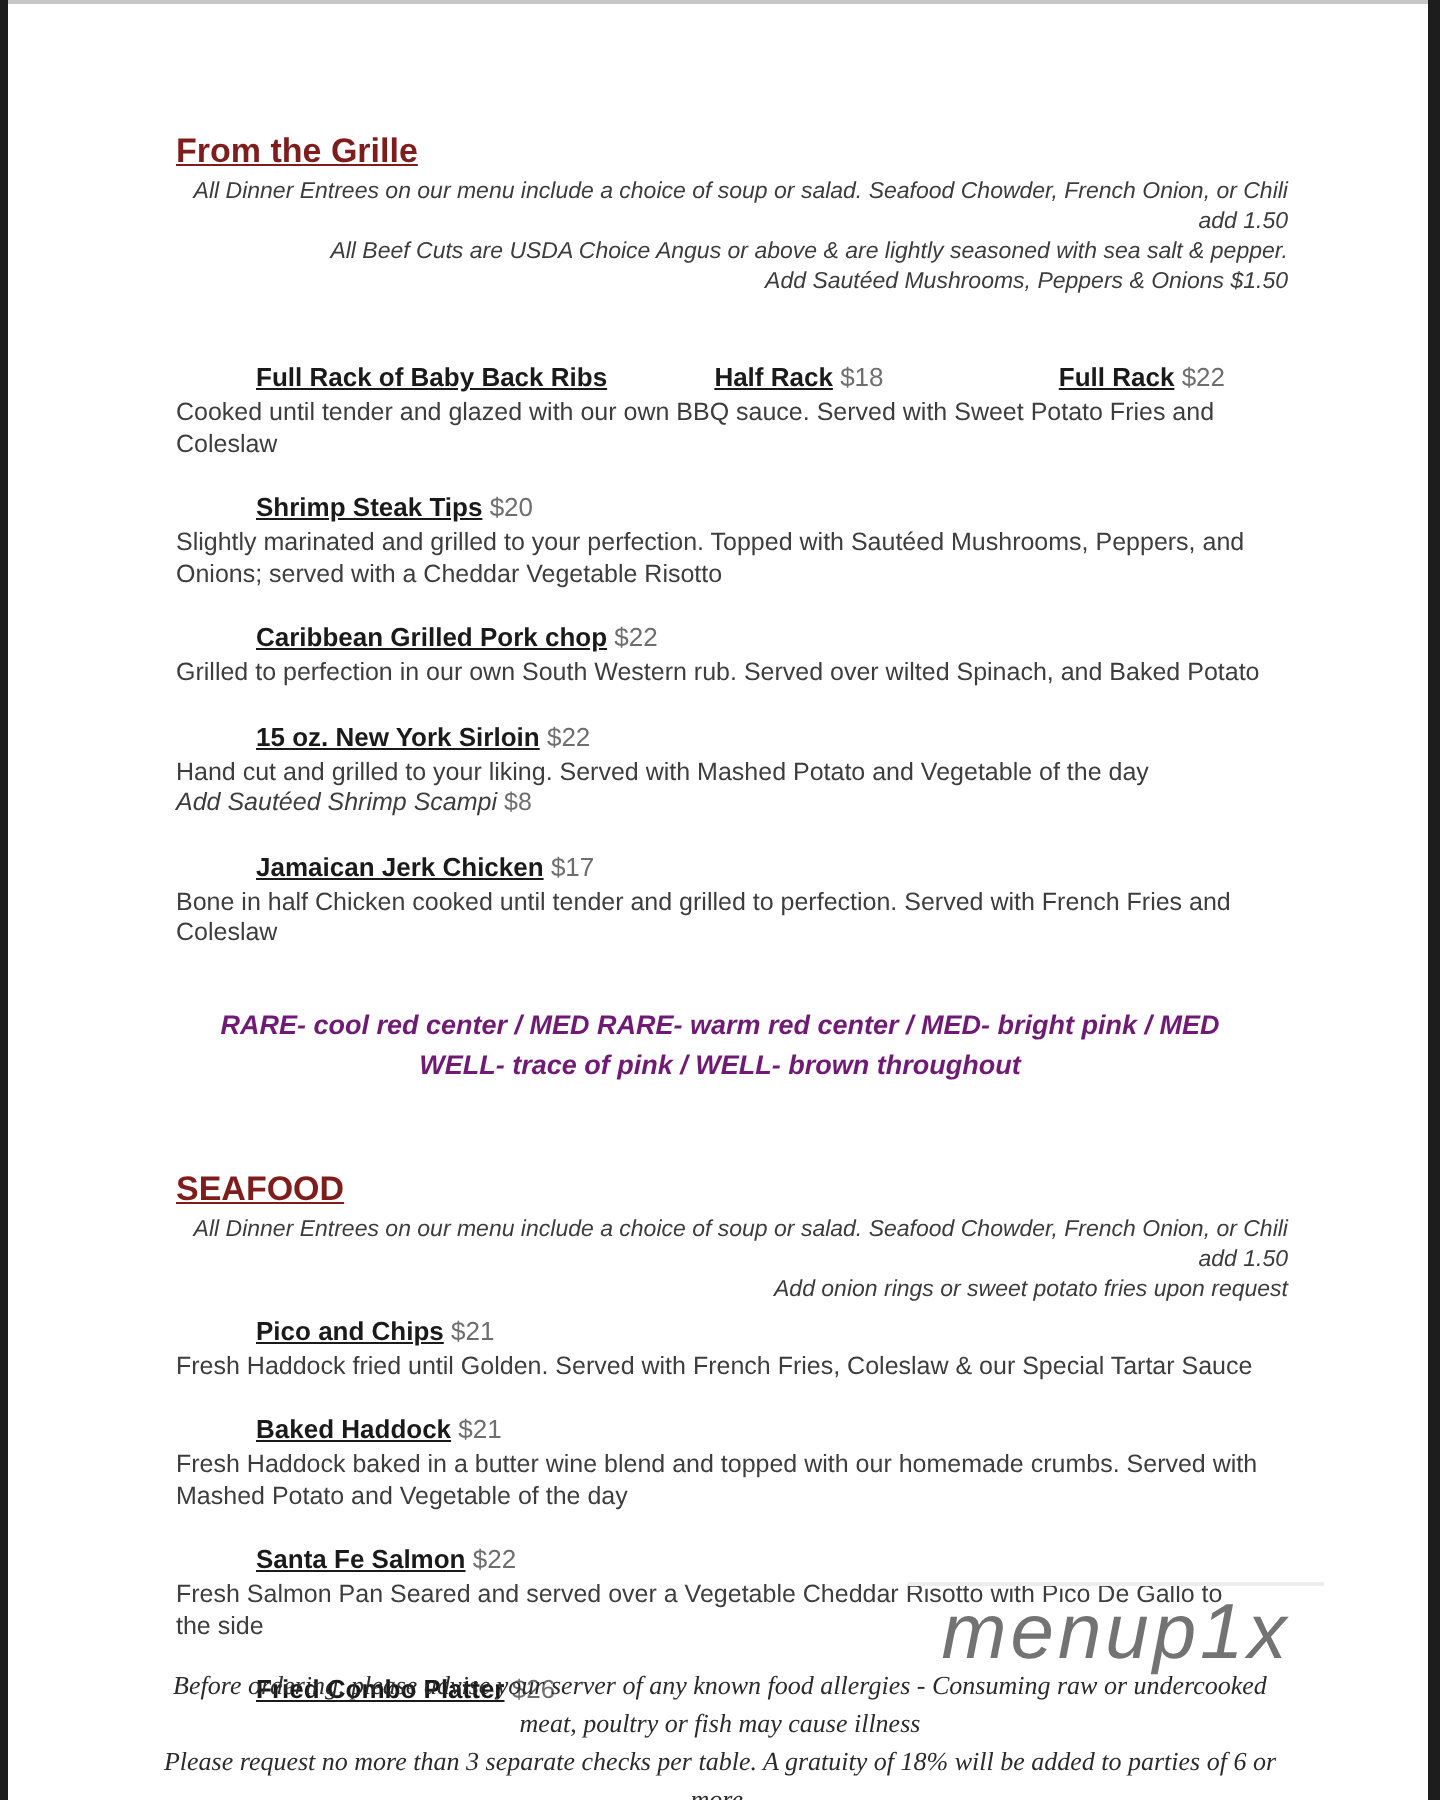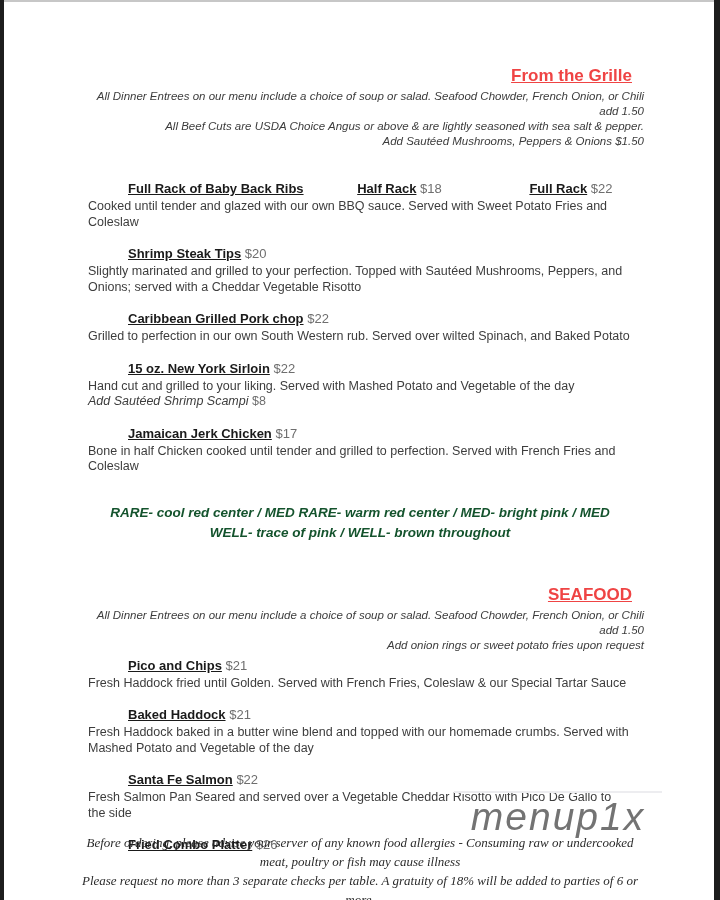--- a/index.html
+++ b/index.html
@@ -13,24 +13,24 @@
     color: #1f1f1f;
   }
   .border-top    { position: absolute; top: 0; left: 0; width: 720px; height: 2px; background: #c7c7c7; }
   .border-left   { position: absolute; top: 0; left: 0; width: 4px;  height: 900px; background: #1d1d1d; }
   .border-right  { position: absolute; top: 0; right: 0; width: 6px; height: 900px; background: #1d1d1d; }
 
   .content { padding: 66px 88px 0 88px; }
 
   .section-title {
     margin: 0 0 3px 0;
-    text-align: right;
+    text-align: left;
     font-size: 17px;
     font-weight: bold;
-    color: #ef4444;
+    color: #7f1d1d;
     text-decoration: underline;
   }
   .notes { text-align: right; margin: 0 -12px 32px -12px; }
   .note-line {
     font-style: italic;
     font-size: 11.5px;
     line-height: 15px;
     color: #3c3c3c;
   }
   .seafood .notes { margin-bottom: 5px; }
@@ -61,21 +61,21 @@
   .item-addon .item-price { font-style: normal; }
 
   .doneness {
     margin: 28px auto 0 auto;
     max-width: 548px;
     text-align: center;
     font-size: 13.5px;
     line-height: 20px;
     font-weight: bold;
     font-style: italic;
-    color: #14532d;
+    color: #701a75;
   }
 
   .seafood { margin-top: 42px; }
 
   .watermark-box {
     position: absolute;
     top: 791px;
     right: 58px;
     width: 208px;
     border-top: 2px solid #ededf0;

